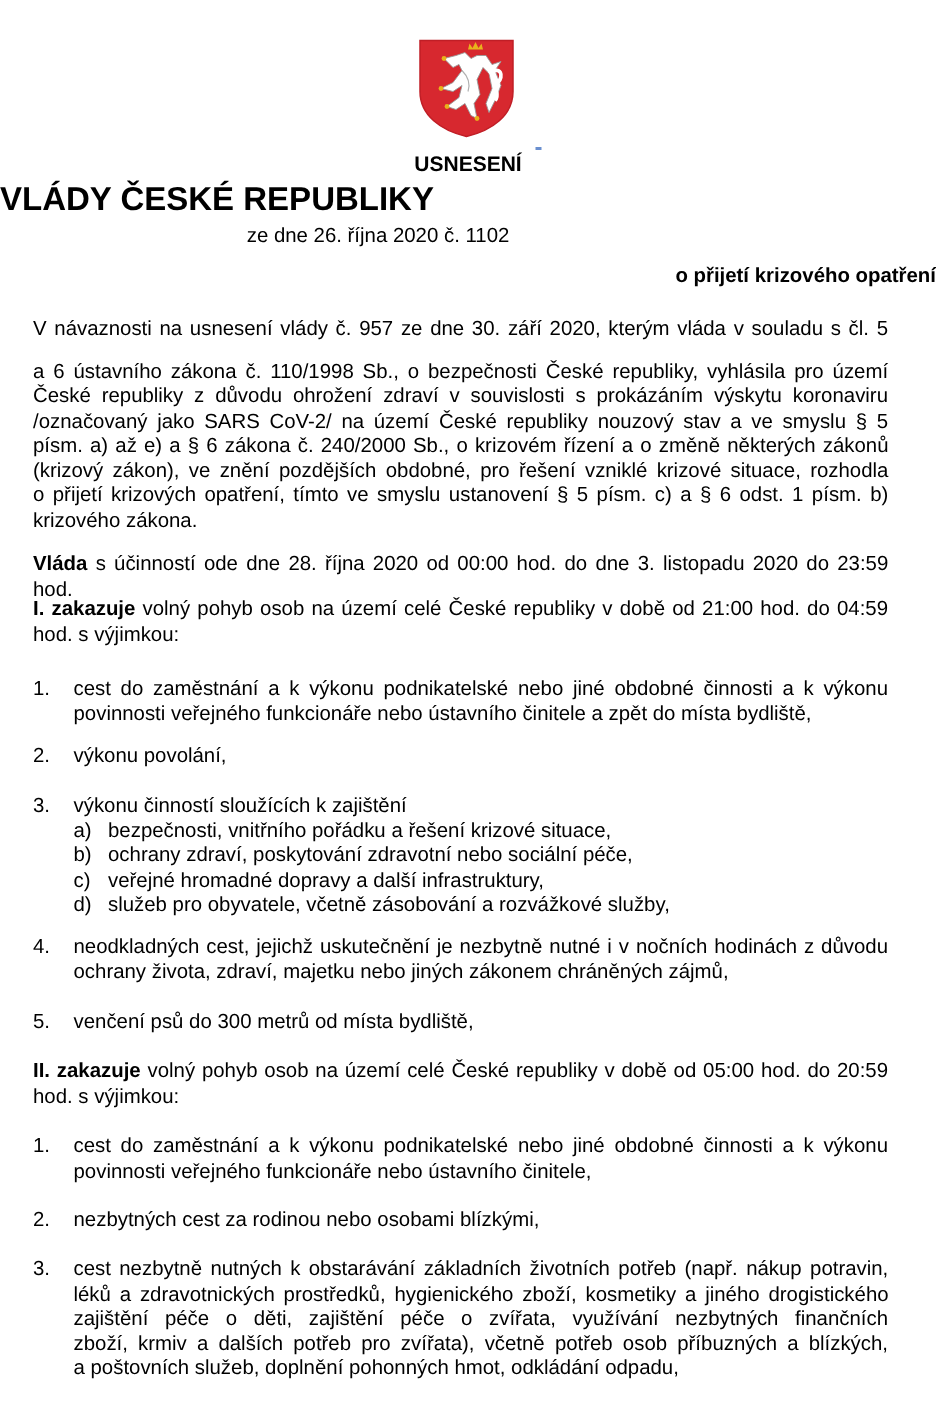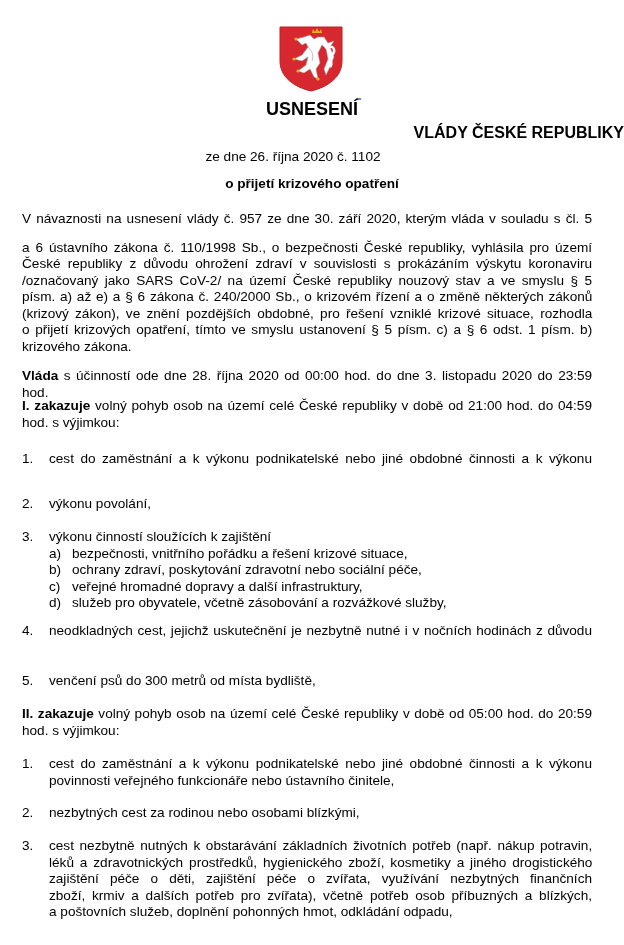--- a/index.html
+++ b/index.html
@@ -4,24 +4,24 @@
 <style>
   html, body { margin: 0; padding: 0; background: #ffffff; }
   body {
     width: 624px; height: 945px; overflow: hidden; position: relative;
     font-family: "Liberation Sans", sans-serif; color: #000;
     font-size: 13.6px; line-height: 16.5px;
   }
   .page { position: absolute; left: 0; top: 0; width: 624px; height: 945px; }
   .coat { position: absolute; left: 278px; top: 25px; width: 66px; height: 67px; }
   .blueline { position: absolute; left: 357px; top: 98px; width: 4px; height: 2px; background: #6a8fcf; }
-  .title1 { position: absolute; left: 0; width: 624px; top: 98px; text-align: center; font-weight: bold; font-size: 18px; line-height: 22px; }
-  .title2 { position: absolute; left: 0; width: 624px; top: 123px; text-align: right; font-weight: bold; font-size: 16px; line-height: 20px; }
-  .title3 { position: absolute; left: 0; width: 504px; top: 149px; text-align: center; font-size: 13.6px; padding-left: 41px; }
-  .title4 { position: absolute; left: 0; width: 624px; top: 176px; text-align: center; font-weight: bold; font-size: 13.6px; }
+  .title1 { position: absolute; left: 0; width: 624px; top: 98px; text-align: center; font-weight: bold; font-size: 14px; line-height: 22px; }
+  .title2 { position: absolute; left: 0; width: 624px; top: 123px; text-align: left; font-weight: bold; font-size: 22px; line-height: 20px; }
+  .title3 { position: absolute; left: 0; width: 504px; top: 149px; text-align: center; font-size: 13.6px; }
+  .title4 { position: absolute; left: 0; width: 624px; top: 176px; text-align: right; font-weight: bold; font-size: 13.6px; }
   .para { position: absolute; left: 22px; width: 570px; text-align: justify; }
   .ln { display: block; white-space: nowrap; text-align: justify; text-align-last: justify; height: 16.5px; }
   .ln.last { text-align-last: left; }
   .item { position: absolute; left: 22px; width: 570px; }
   .num { position: absolute; left: 0; top: 0; width: 20px; }
   .itext { position: absolute; left: 27px; width: 543px; top: 0; }
   .sub { position: absolute; left: 27px; width: 543px; }
   .sublet { position: absolute; left: 0; width: 20px; }
   .subtext { position: absolute; left: 23px; }
   b { font-weight: bold; }
@@ -71,20 +71,21 @@
 
   <div class="para" style="top:398px;">
     <span class="ln" style="display: block; word-spacing: 1px;"><b>I. zakazuje</b><span> volný pohyb osob na území celé České republiky v době od 21:00 hod. do 04:59</span></span>
     <span class="ln last">hod. s výjimkou:</span>
   </div>
 
   <div class="item" style="top:451px;">
     <span class="num">1.</span>
     <div class="itext">
       <span class="ln" style="display: block; word-spacing: 2.69231px;">cest do zaměstnání a k výkonu podnikatelské nebo jiné obdobné činnosti a k výkonu</span>
+      <span class="ln last">povinnosti veřejného funkcionáře nebo ústavního činitele a zpět do místa bydliště,</span>
     </div>
   </div>
 
   <div class="item" style="top:496px;">
     <span class="num">2.</span>
     <div class="itext">
       <span class="ln last">výkonu povolání,</span>
     </div>
   </div>
 
@@ -108,20 +109,21 @@
     <div class="sub" style="top:66px;">
       <span class="sublet">d)</span>
       <span class="subtext">služeb pro obyvatele, včetně zásobování a rozvážkové služby,</span>
     </div>
   </div>
 
   <div class="item" style="top:623px;">
     <span class="num">4.</span>
     <div class="itext">
       <span class="ln" style="display: block; word-spacing: 0.833333px;">neodkladných cest, jejichž uskutečnění je nezbytně nutné i v nočních hodinách z důvodu</span>
+      <span class="ln last">ochrany života, zdraví, majetku nebo jiných zákonem chráněných zájmů,</span>
     </div>
   </div>
 
   <div class="item" style="top:673px;">
     <span class="num">5.</span>
     <div class="itext">
       <span class="ln last">venčení psů do 300 metrů od místa bydliště,</span>
     </div>
   </div>
 

